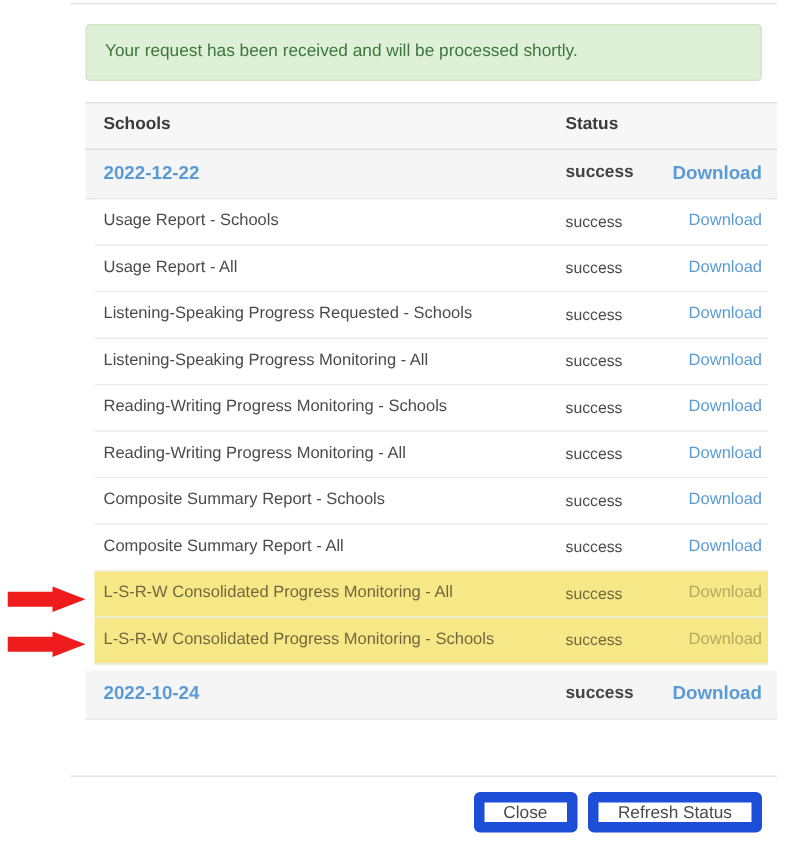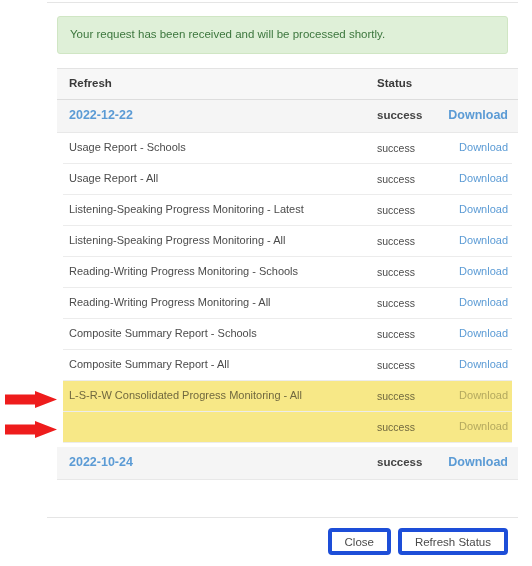--- a/index.html
+++ b/index.html
@@ -178,21 +178,21 @@
     border-radius: 4px;
     font-size: 11.5px;
     display: flex;
     align-items: center;
     justify-content: center;
     cursor: pointer;
     white-space: nowrap;
   }
   .btn-default {
     background: #ffffff;
-    border: 4px solid #1d4ed8;
+    border: 7px solid #1d4ed8;
     color: #4a4a4a;
   }
   .btn-primary-muted {
     background: #7fa8c9;
     border: 1px solid #7fa8c9;
     color: #ffffff;
     font-style: italic;
   }
 
   
@@ -210,42 +210,42 @@
 <div id="modal">
 
   <div id="modal-header-rule"></div>
 
   <div id="alert">
     <span id="alert-text">Your request has been received and will be processed shortly.</span>
   </div>
 
   <div id="report-table">
     <div class="thead">
-      <span class="th report">Refresh</span>
+      <span class="th report">Schools</span>
       <span class="th status">Status</span>
     </div>
     <div id="table-body">
         <div class="group-row">
           <span class="cell-name">2022-12-22</span>
           <span class="cell-status">success</span>
           <span class="cell-dl">Download</span>
         </div>
         <div class="subgroup">
           <div class="sub-row">
             <span class="cell-name">Usage Report - Schools</span>
             <span class="cell-status">success</span>
             <span class="cell-dl">Download</span>
           </div>
           <div class="sub-row">
             <span class="cell-name">Usage Report - All</span>
             <span class="cell-status">success</span>
             <span class="cell-dl">Download</span>
           </div>
           <div class="sub-row">
-            <span class="cell-name">Listening-Speaking Progress Monitoring - Latest</span>
+            <span class="cell-name">Listening-Speaking Progress Requested - Schools</span>
             <span class="cell-status">success</span>
             <span class="cell-dl">Download</span>
           </div>
           <div class="sub-row">
             <span class="cell-name">Listening-Speaking Progress Monitoring - All</span>
             <span class="cell-status">success</span>
             <span class="cell-dl">Download</span>
           </div>
           <div class="sub-row">
             <span class="cell-name">Reading-Writing Progress Monitoring - Schools</span>
@@ -266,20 +266,21 @@
             <span class="cell-name">Composite Summary Report - All</span>
             <span class="cell-status">success</span>
             <span class="cell-dl">Download</span>
           </div>
           <div class="sub-row highlight">
             <span class="cell-name">L-S-R-W Consolidated Progress Monitoring - All</span>
             <span class="cell-status">success</span>
             <span class="cell-dl">Download</span>
           </div>
           <div class="sub-row highlight">
+            <span class="cell-name">L-S-R-W Consolidated Progress Monitoring - Schools</span>
             <span class="cell-status">success</span>
             <span class="cell-dl">Download</span>
           </div>
         </div>
         <div class="group-row">
           <span class="cell-name">2022-10-24</span>
           <span class="cell-status">success</span>
           <span class="cell-dl">Download</span>
         </div>
       </div>

